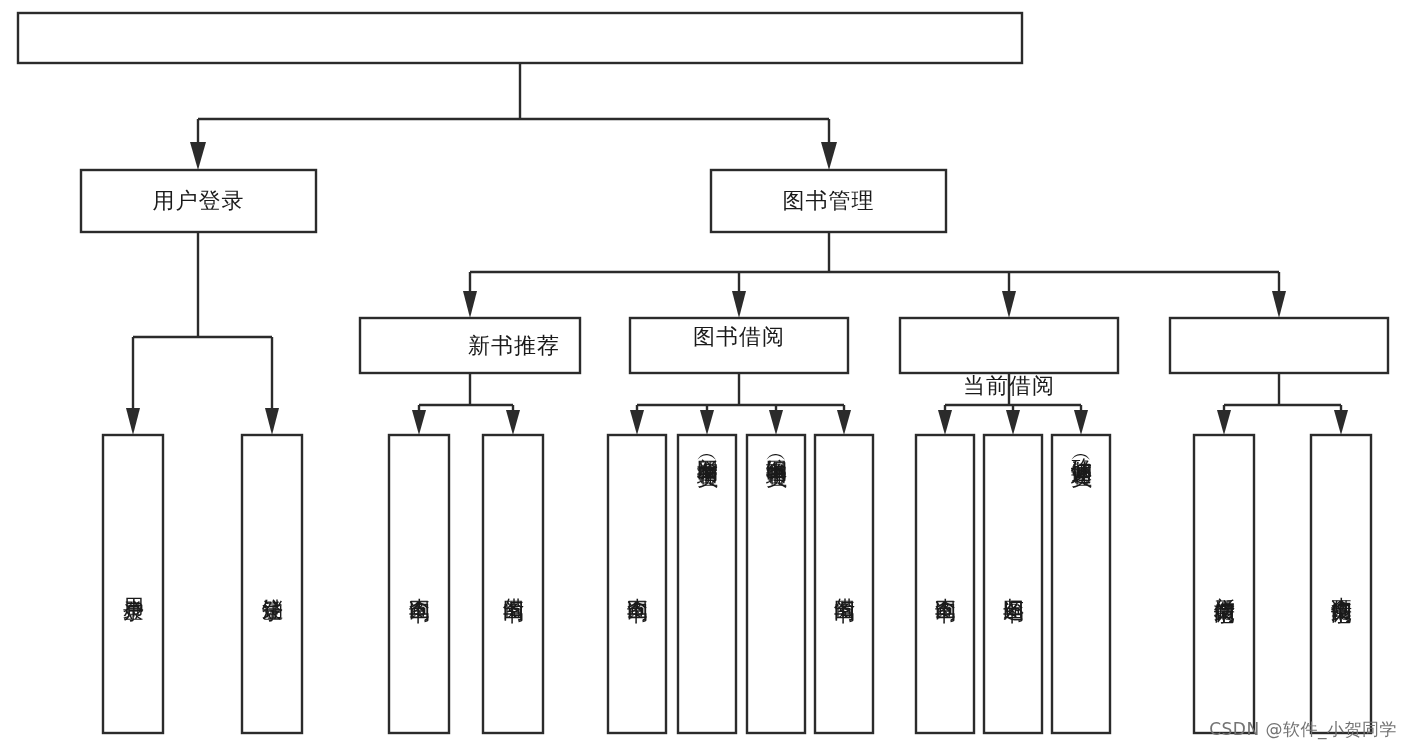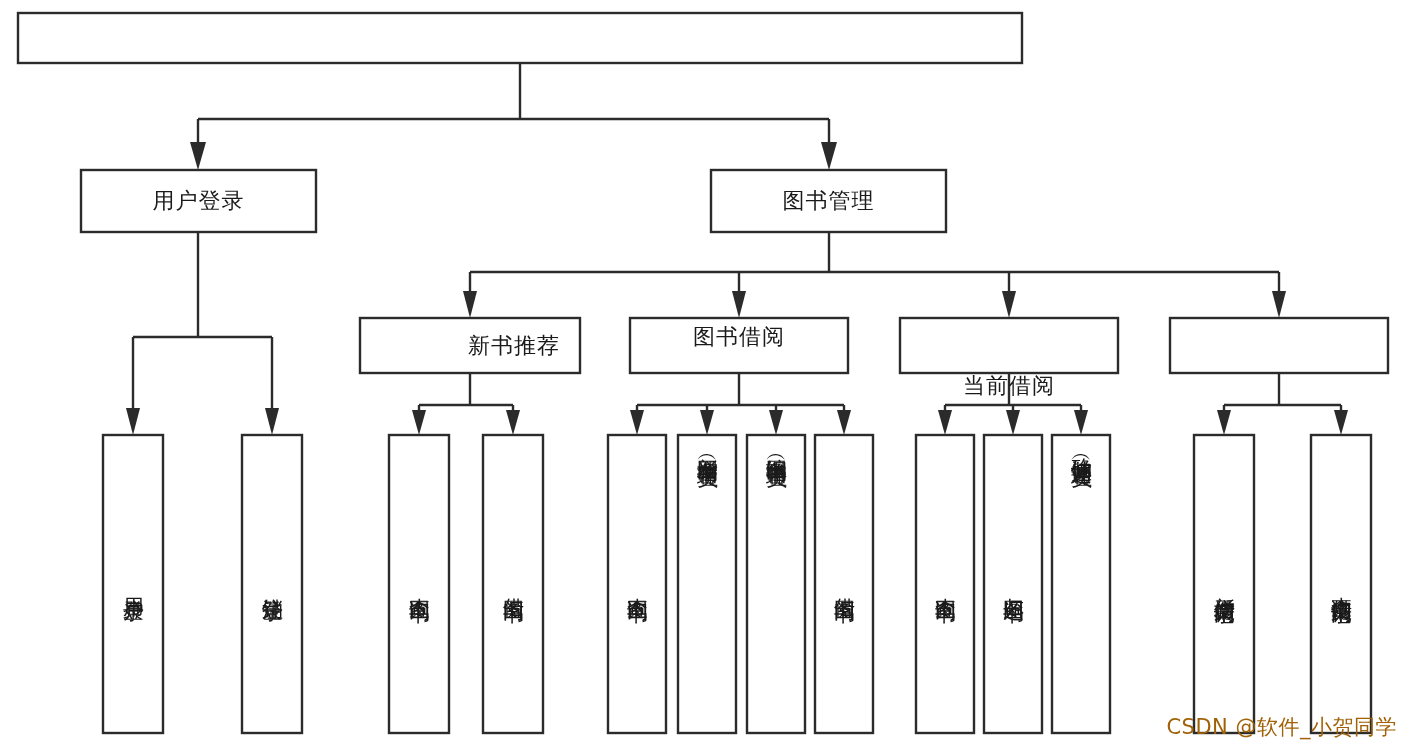--- a/index.html
+++ b/index.html
@@ -73,22 +73,22 @@
     font-size: 22px;
     color: #1a1a1a;
     letter-spacing: 1px;
     white-space: nowrap;
   }
   #watermark {
     position: absolute;
     right: 8px;
     bottom: 6px;
     font-family: "DejaVu Sans", "Liberation Sans", sans-serif;
-    font-size: 21px;
-    color: #a16207;
+    font-size: 17px;
+    color: #737373;
     letter-spacing: 0.5px;
     white-space: nowrap;
     pointer-events: none;
     margin-left: 43px;
   }
 </style>
 </head>
 <body>
 
 <div id="diagram-root">

